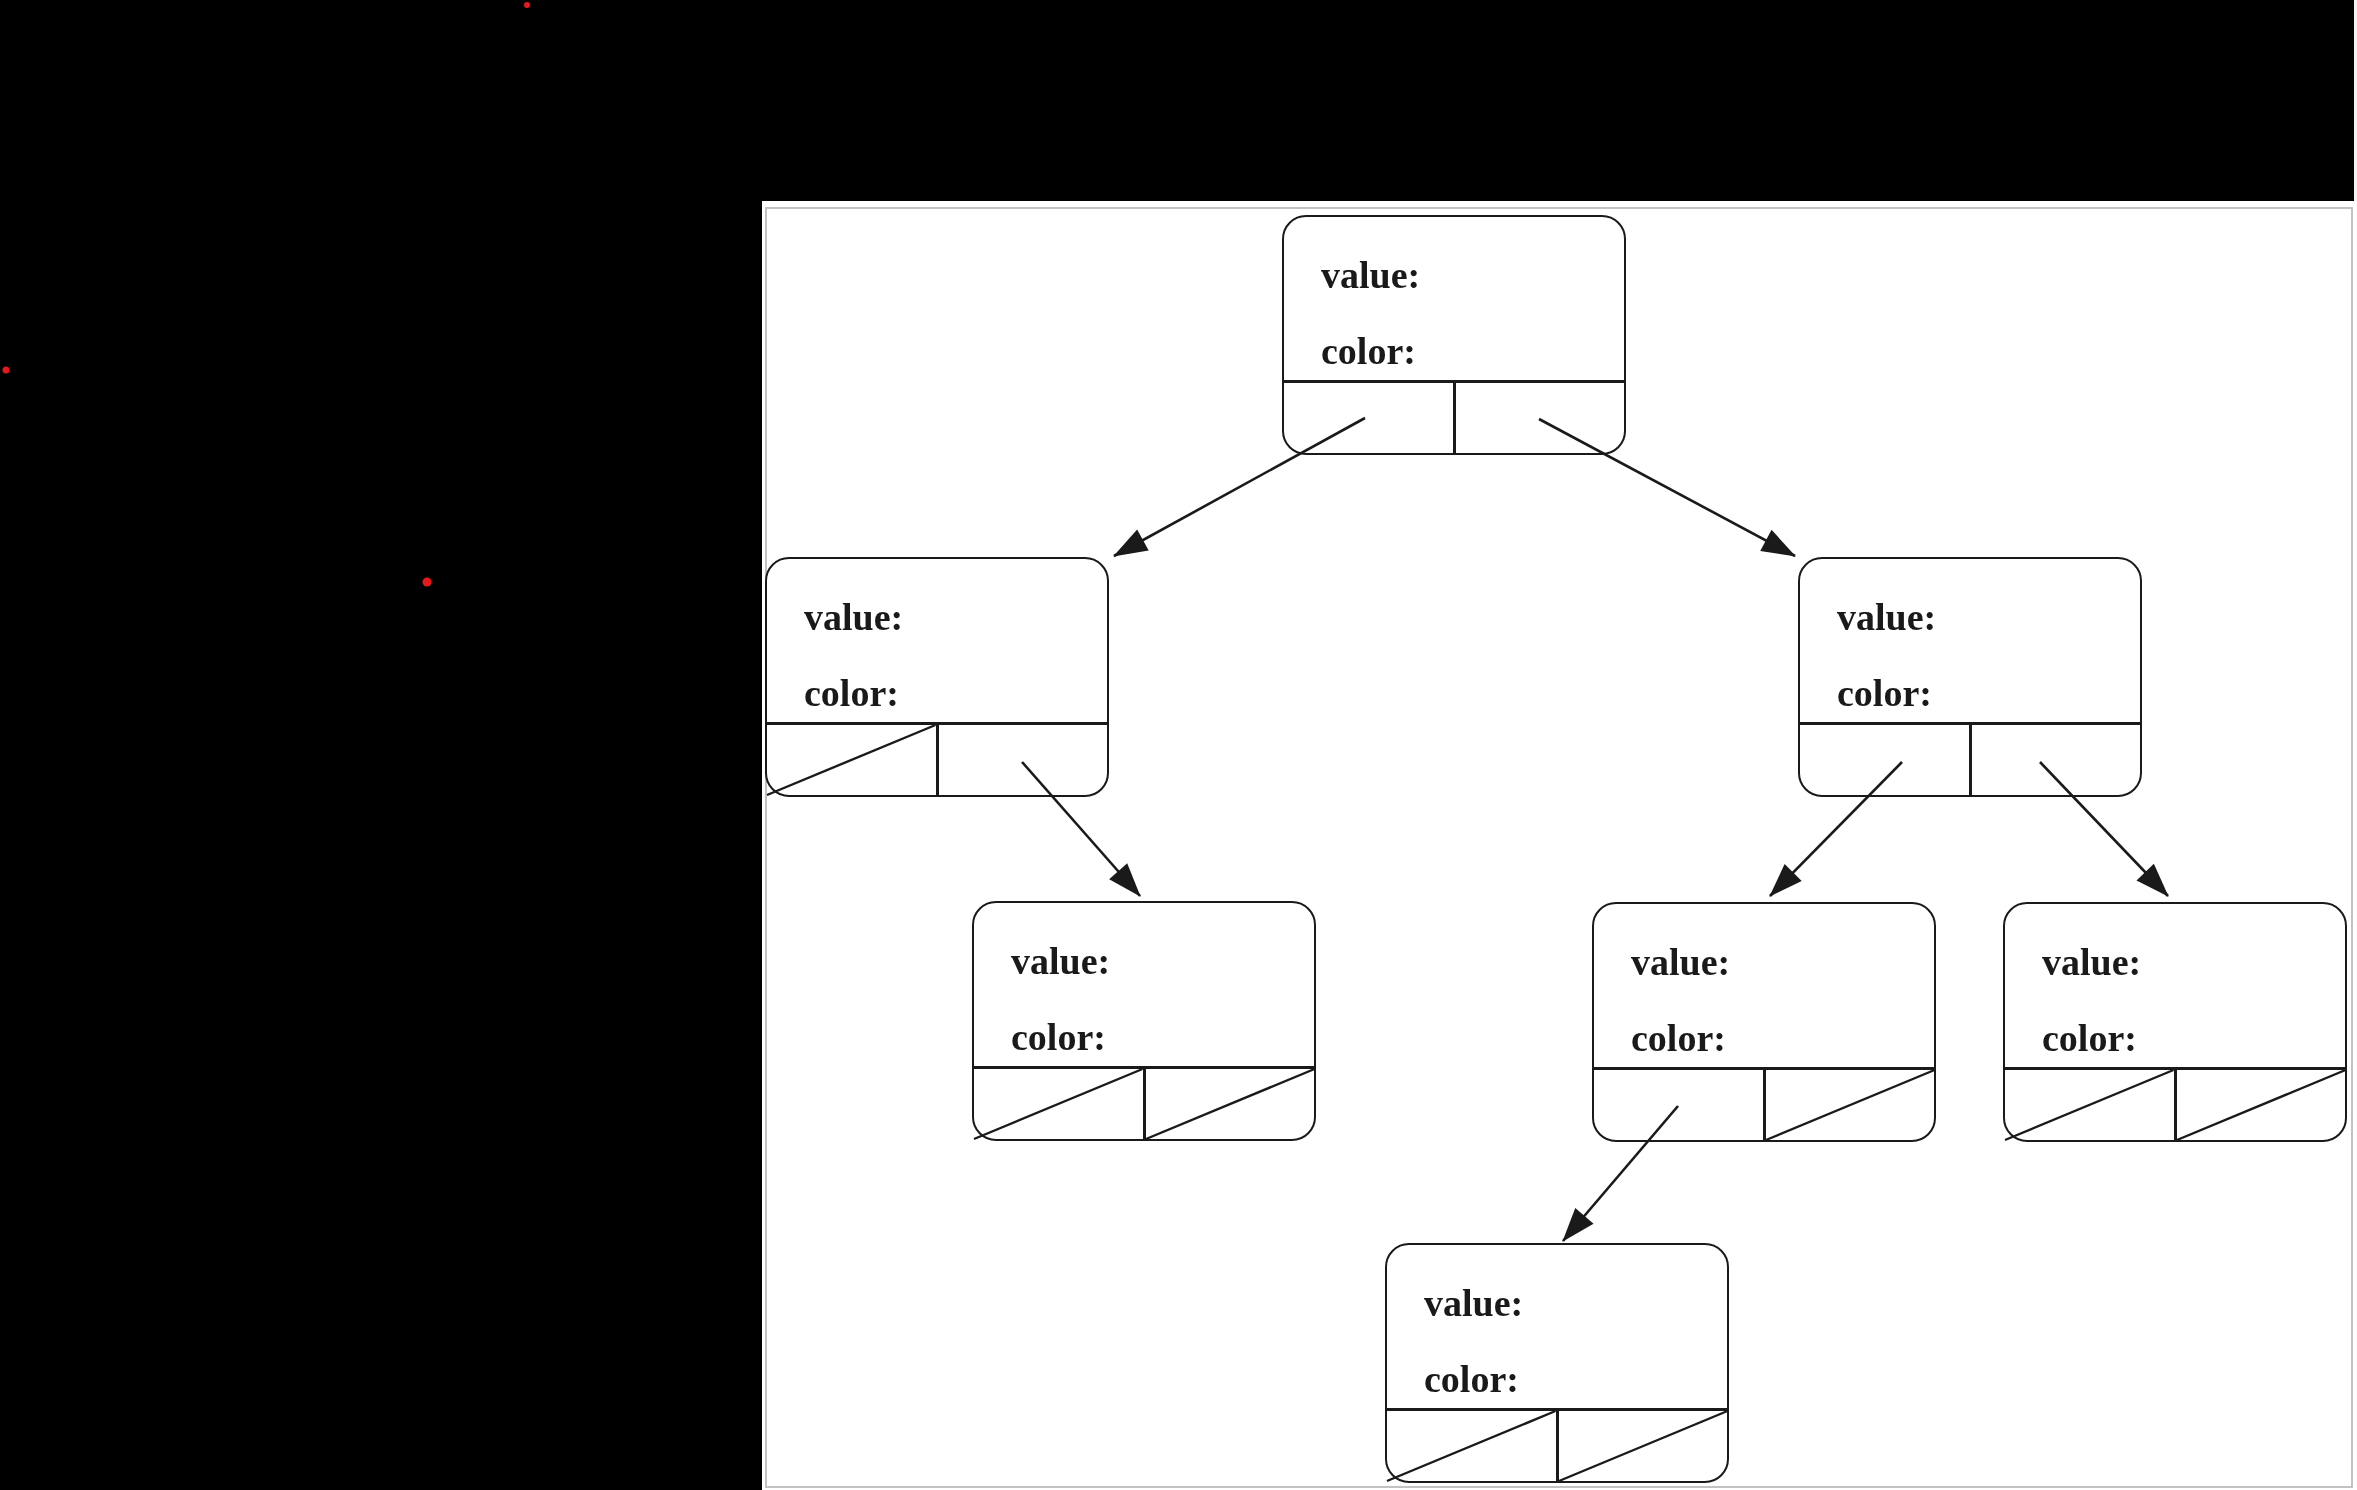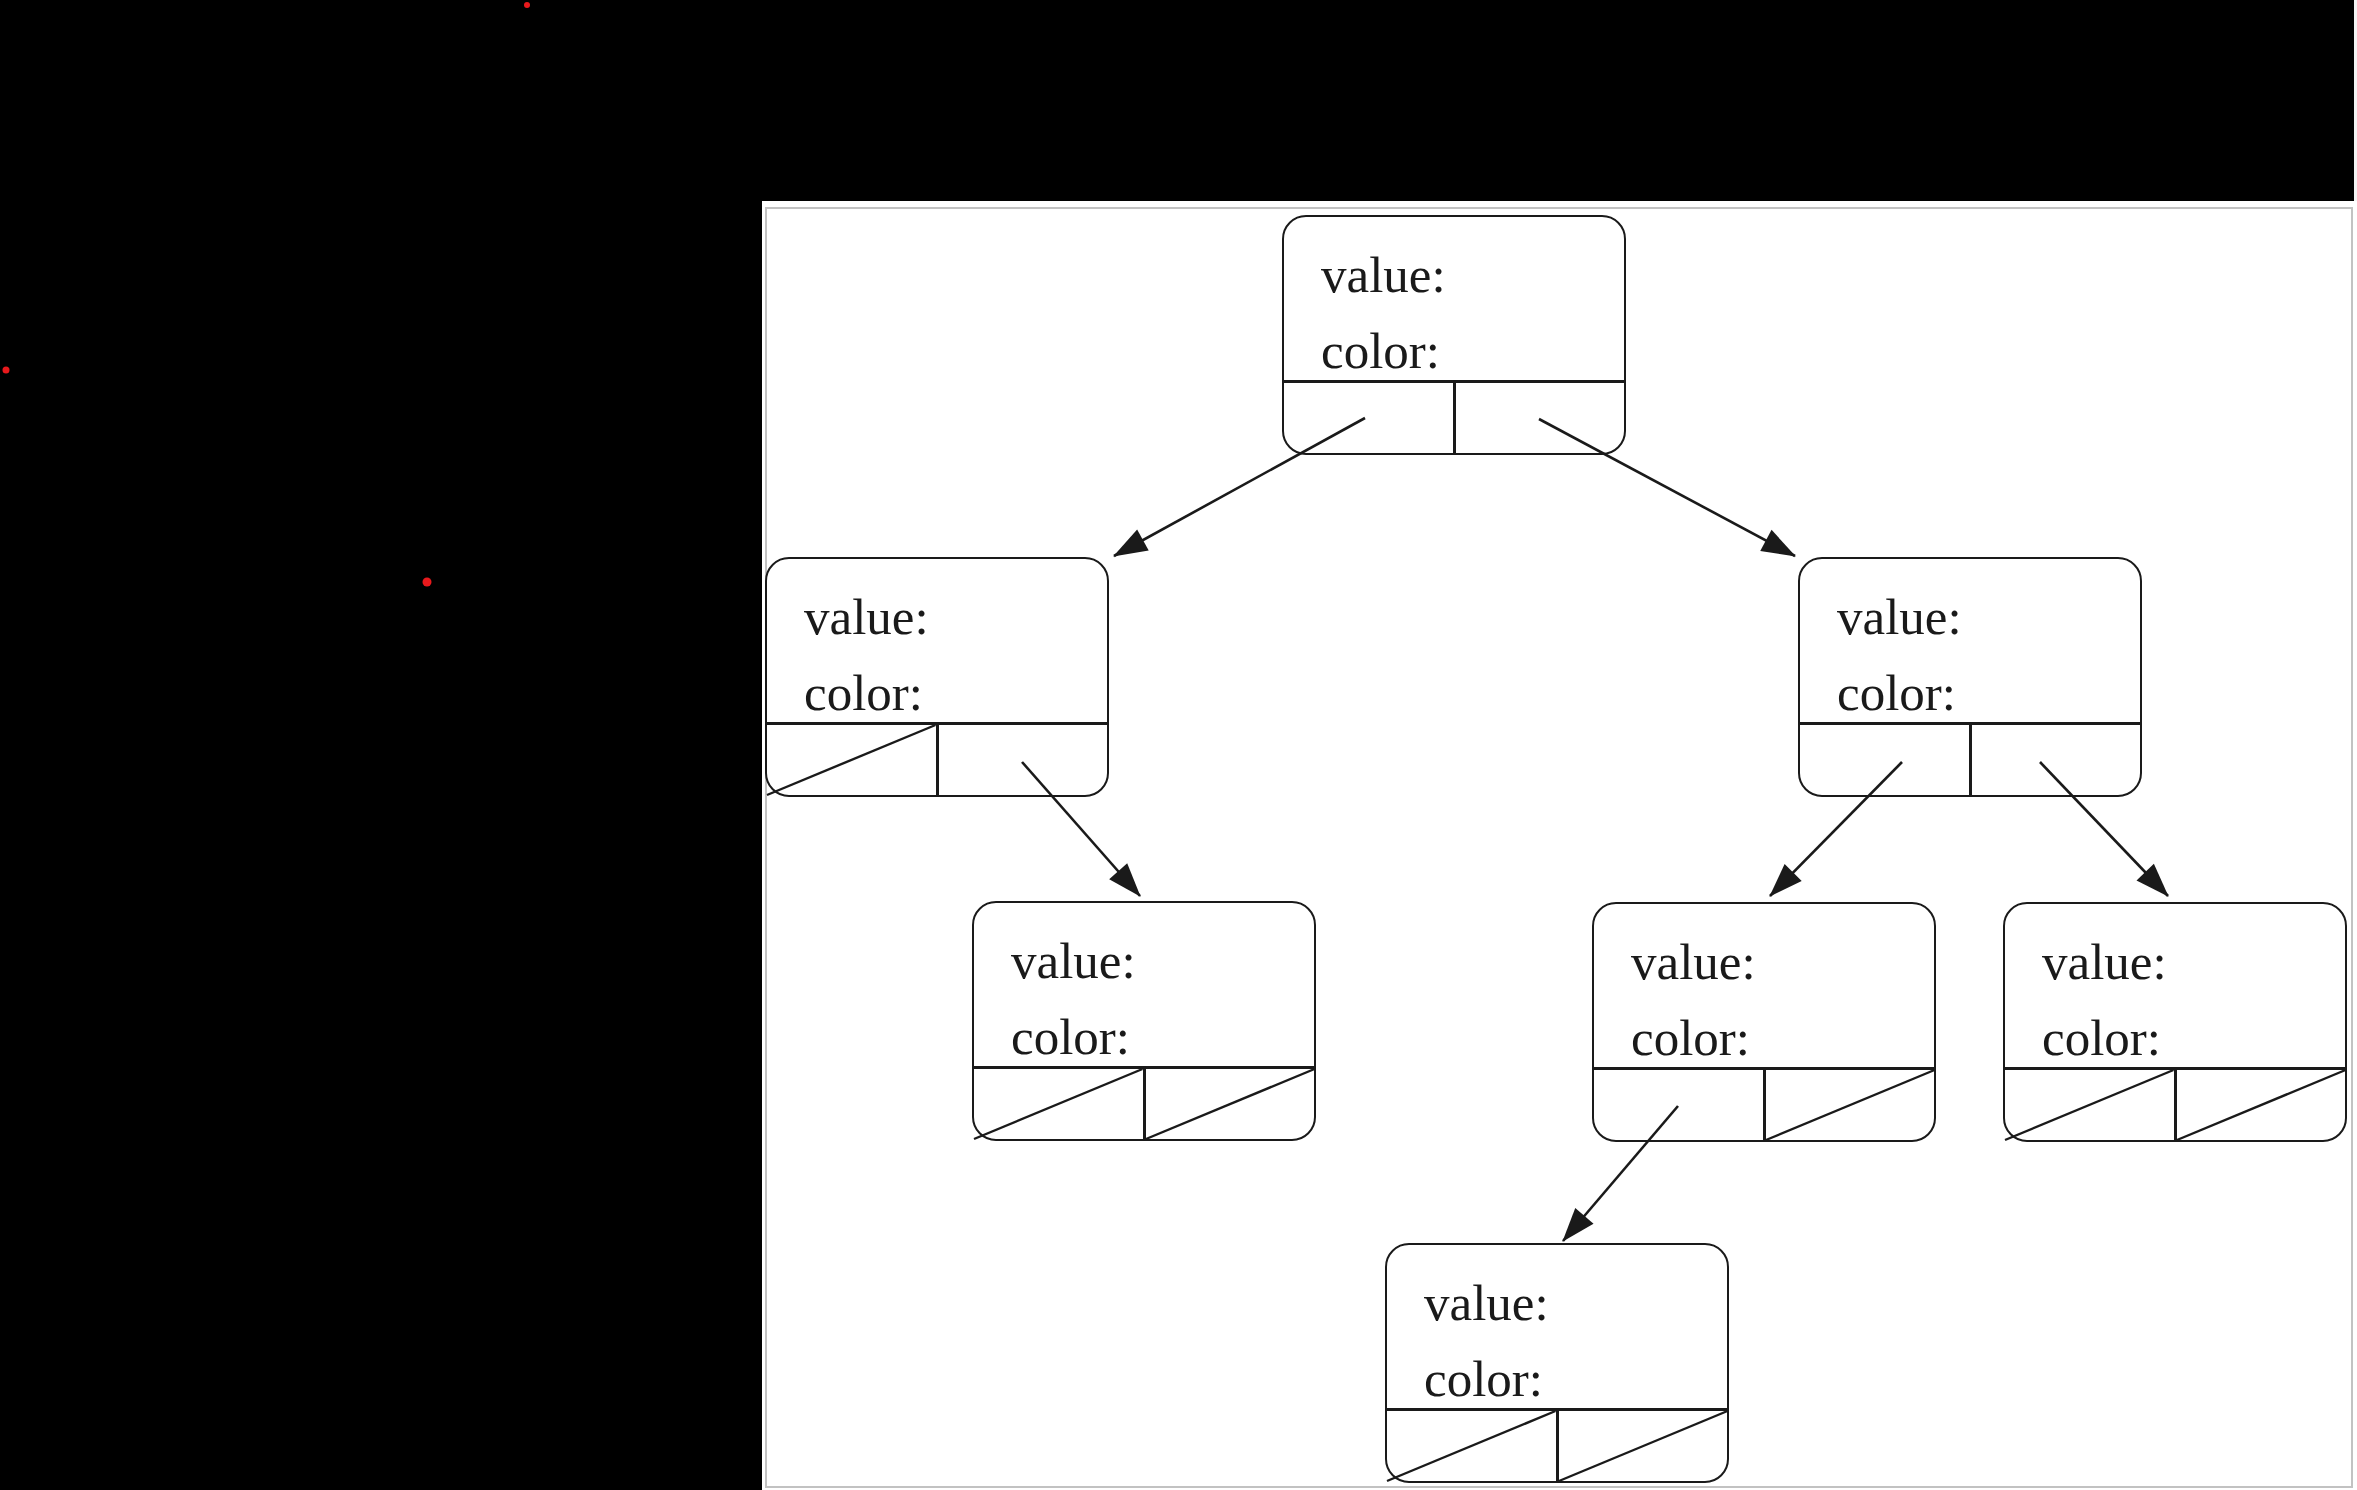--- a/index.html
+++ b/index.html
@@ -42,24 +42,25 @@
   .node{
     position:absolute;
     width:344px;height:240px;
     box-sizing:border-box;
     border:2.5px solid var(--line);
     border-radius:24px;
     background:transparent;
   }
   .fields{
     padding:20px 0 0 37px;
-    font-size:51px;
+    font-size:38px;
     line-height:76px;
     color:var(--line);
     white-space:nowrap;
+    font-weight:bold;
   }
   .ptr-row{
     position:absolute;left:0;right:0;bottom:0;height:70px;
     border-top:3px solid var(--line);
     display:flex;
   }
   .cell{flex:1;position:relative;}
   .cell-left{border-right:3px solid var(--line);}
   .slash{position:absolute;left:0;top:0;width:100%;height:100%;overflow:visible;}
   .slash line{stroke:var(--line);stroke-width:2.4;}

